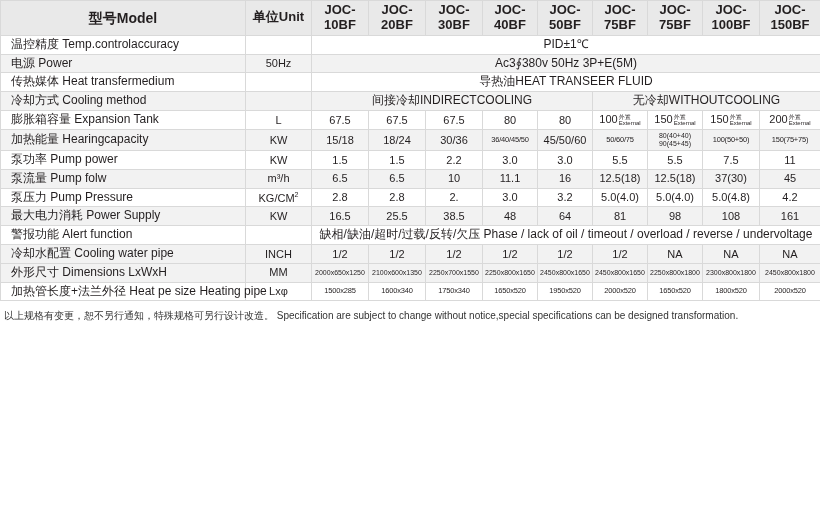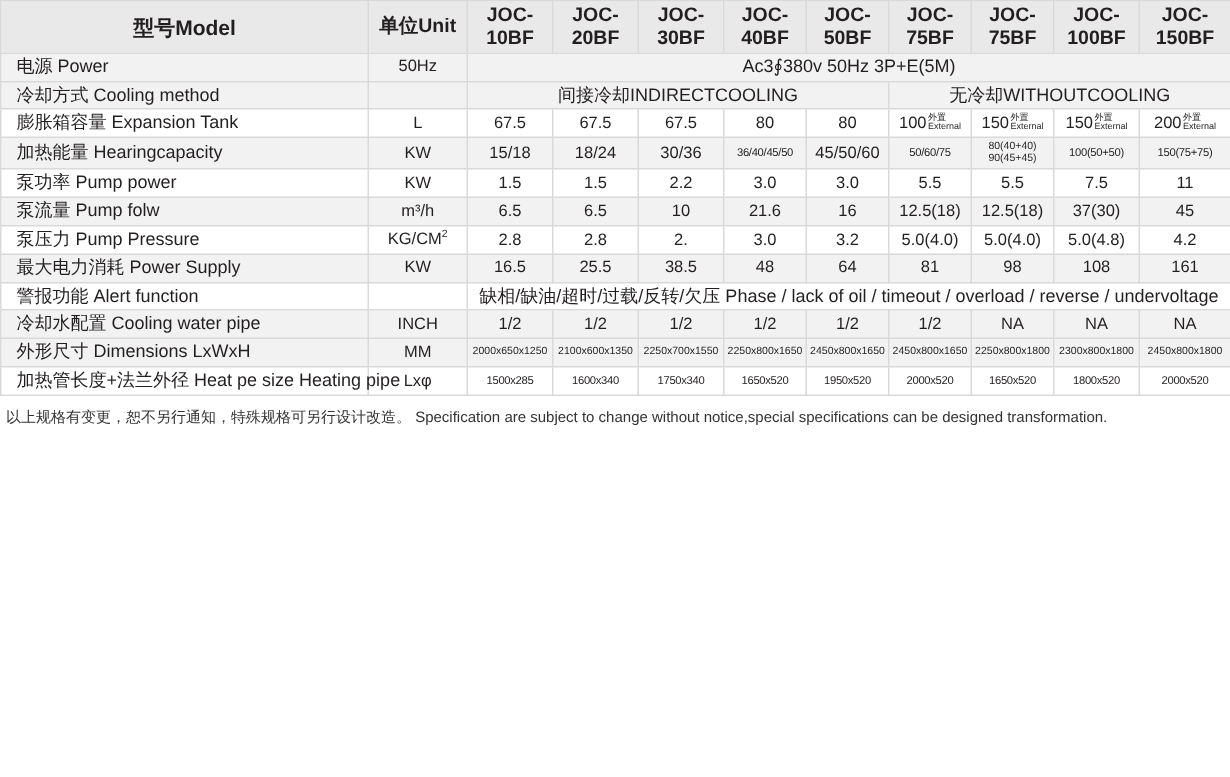--- a/index.html
+++ b/index.html
@@ -81,24 +81,34 @@
       <th>JOC-30BF</th>
       <th>JOC-40BF</th>
       <th>JOC-50BF</th>
       <th>JOC-75BF</th>
       <th>JOC-75BF</th>
       <th>JOC-100BF</th>
       <th>JOC-150BF</th>
     </tr>
   </thead>
   <tbody id="tbody">
+      <tr class="plain">
+        <td class="label">温控精度 Temp.controlaccuracy</td>
+        <td class="unit"></td>
+        <td colspan="9" class="wide-center">PID±1℃</td>
+      </tr>
       <tr class="alt">
         <td class="label">电源 Power</td>
         <td class="unit">50Hz</td>
         <td colspan="9" class="wide-center">Ac3∮380v 50Hz 3P+E(5M)</td>
+      </tr>
+      <tr class="plain">
+        <td class="label">传热媒体 Heat transfermedium</td>
+        <td class="unit"></td>
+        <td colspan="9" class="wide-center">导热油HEAT TRANSEER FLUID</td>
       </tr>
       <tr class="alt">
         <td class="label">冷却方式 Cooling method</td>
         <td class="unit"></td>
         <td colspan="5" class="wide-center">间接冷却INDIRECTCOOLING</td>
         <td colspan="4" class="wide-center">无冷却WITHOUTCOOLING</td>
       </tr>
       <tr class="plain">
         <td class="label">膨胀箱容量 Expansion Tank</td>
         <td class="unit">L</td>
@@ -137,21 +147,21 @@
         <td>5.5</td>
         <td>7.5</td>
         <td>11</td>
       </tr>
       <tr class="alt">
         <td class="label">泵流量 Pump folw</td>
         <td class="unit">m³/h</td>
         <td>6.5</td>
         <td>6.5</td>
         <td>10</td>
-        <td>21.6</td>
+        <td>11.1</td>
         <td>16</td>
         <td>12.5(18)</td>
         <td>12.5(18)</td>
         <td>37(30)</td>
         <td>45</td>
       </tr>
       <tr class="plain">
         <td class="label">泵压力 Pump Pressure</td>
         <td class="unit">KG/CM<sup>2</sup></td>
         <td>2.8</td>

